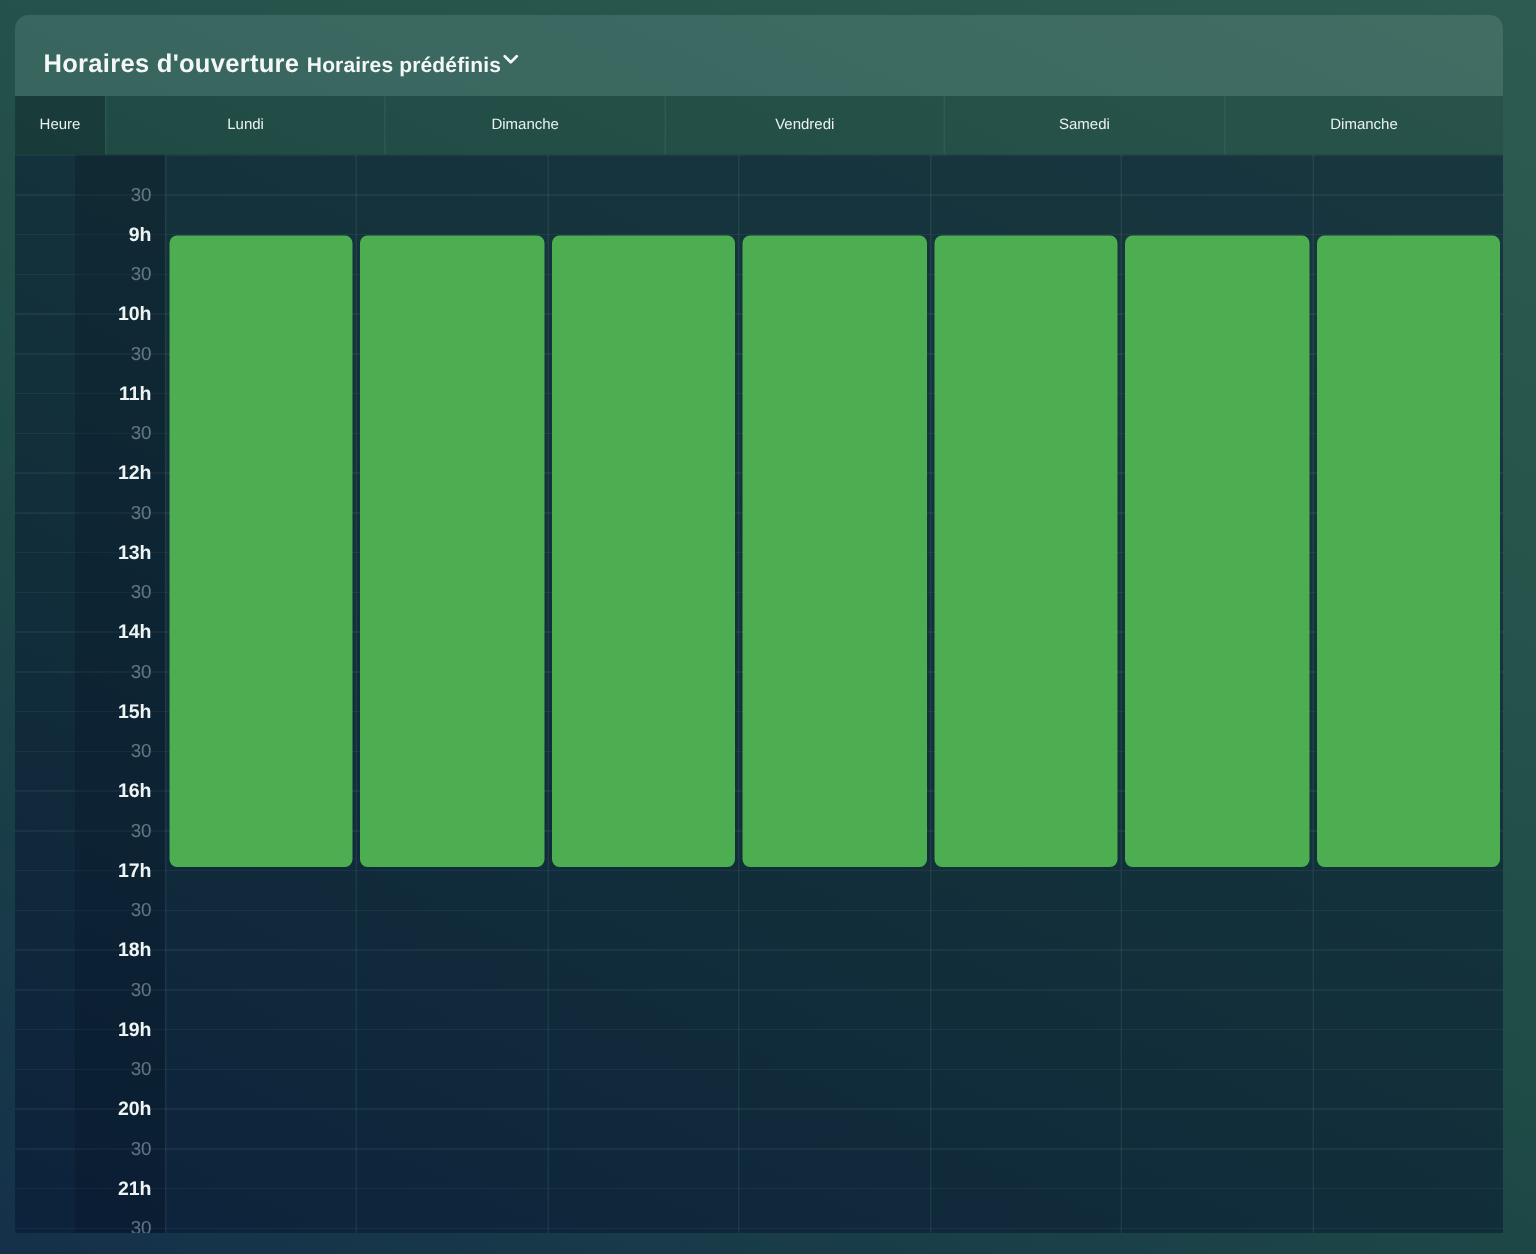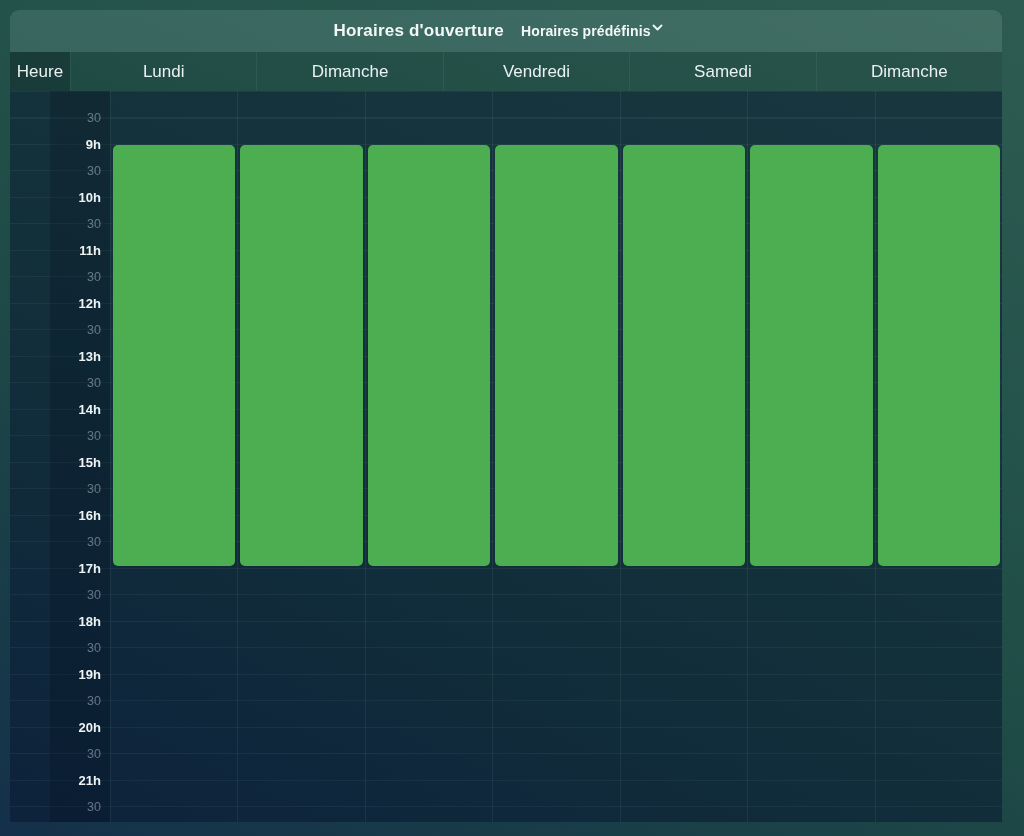--- a/index.html
+++ b/index.html
@@ -13,36 +13,36 @@
     background:linear-gradient(205deg,#2e5b51 0%,#24534b 35%,#1f4c46 55%,#14304a 100%);
   }
   .widget{
     position:absolute;left:10px;top:10px;width:992px;height:812px;
     border-radius:9px 9px 0 0;overflow:hidden;
     display:flex;flex-direction:column;
   }
   
   .titlebar{
     flex:0 0 42px;height:42px;
-    display:flex;align-items:center;justify-content:center;
-    padding:0 18px 0 19px;
+    display:flex;align-items:center;justify-content:flex-start;
+    padding:12px 18px 0 19px;
     background:rgba(198,238,228,0.13);
   }
   .title{font-size:17px;font-weight:600;color:#f3f8f7;letter-spacing:.2px;}
   .preset-btn{
-    background:none;border:none;padding:0;margin:17px;cursor:pointer;
+    background:none;border:none;padding:0;margin:5px;cursor:pointer;
     font-family:inherit;font-size:14px;font-weight:700;color:#f3f8f7;
     display:flex;align-items:flex-start;letter-spacing:.1px;
   }
   .preset-btn .chev{display:inline-flex;margin:1px 0 0 1px;}
   
   .header-row{
     flex:0 0 39px;height:39px;display:flex;
     background:rgba(8,30,34,0.10);
-    font-size:17px;color:#eaf1f0;
+    font-size:10px;color:#eaf1f0;
   }
   .heure-header{
     flex:0 0 60px;width:60px;display:flex;align-items:center;justify-content:center;
     background:rgba(4,14,30,0.24);
   }
   .day-header{
     flex:1;display:flex;align-items:center;justify-content:center;
     border-left:1px solid rgba(190,235,228,0.07);
   }
   

